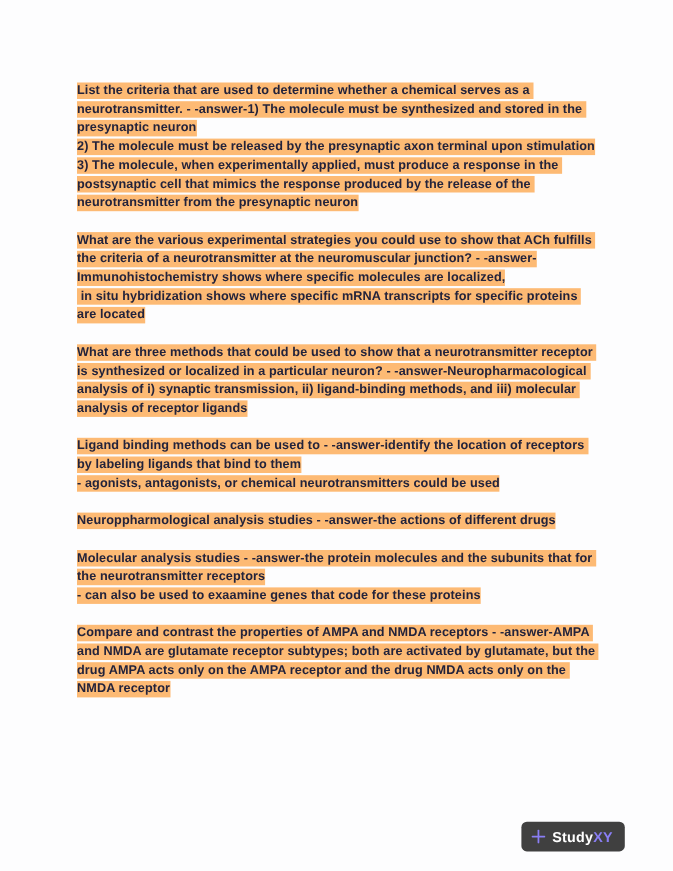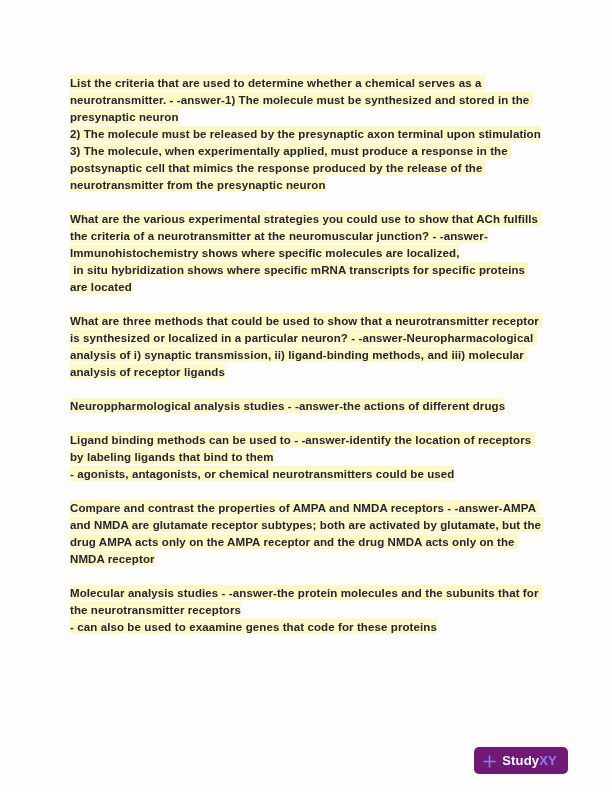--- a/index.html
+++ b/index.html
@@ -25,32 +25,32 @@
     color: #23233b;
     font-size: 11.5px;
     font-weight: 600;
     line-height: 17px;
     letter-spacing: 0.1px;
   }
   .para {
     margin: 0 0 17px 0;
   }
   .hl {
-    background: #fef9c3;
+    background: #fdba74;
     white-space: pre-wrap;
     -webkit-box-decoration-break: clone;
     box-decoration-break: clone;
     padding: 1.5px 0;
   }
   .brand-badge {
     position: absolute;
     right: 44px;
     bottom: 18px;
     height: 27px;
-    background: #701a75;
+    background: #404040;
     border-radius: 5px;
     display: flex;
     align-items: center;
     gap: 6px;
     padding: 0 11px 0 9px;
     cursor: pointer;
   }
   .brand-badge .plus-icon {
     width: 13px;
     height: 13px;
@@ -71,26 +71,26 @@
 
 <div class="page">
 
   <main class="content">
     <p class="para"><span class="hl">List the criteria that are used to determine whether a chemical serves as a neurotransmitter. - -answer-1) The molecule must be synthesized and stored in the presynaptic neuron
 2) The molecule must be released by the presynaptic axon terminal upon stimulation
 3) The molecule, when experimentally applied, must produce a response in the postsynaptic cell that mimics the response produced by the release of the neurotransmitter from the presynaptic neuron</span></p>
     <p class="para"><span class="hl">What are the various experimental strategies you could use to show that ACh fulfills the criteria of a neurotransmitter at the neuromuscular junction? - -answer-Immunohistochemistry shows where specific molecules are localized,
  in situ hybridization shows where specific mRNA transcripts for specific proteins are located</span></p>
     <p class="para"><span class="hl">What are three methods that could be used to show that a neurotransmitter receptor is synthesized or localized in a particular neuron? - -answer-Neuropharmacological analysis of i) synaptic transmission, ii) ligand-binding methods, and iii) molecular analysis of receptor ligands</span></p>
-    <p class="para"><span class="hl">Neuroppharmological analysis studies - -answer-the actions of different drugs</span></p>
     <p class="para"><span class="hl">Ligand binding methods can be used to - -answer-identify the location of receptors by labeling ligands that bind to them
 - agonists, antagonists, or chemical neurotransmitters could be used</span></p>
-    <p class="para"><span class="hl">Compare and contrast the properties of AMPA and NMDA receptors - -answer-AMPA and NMDA are glutamate receptor subtypes; both are activated by glutamate, but the drug AMPA acts only on the AMPA receptor and the drug NMDA acts only on the NMDA receptor</span></p>
+    <p class="para"><span class="hl">Neuroppharmological analysis studies - -answer-the actions of different drugs</span></p>
     <p class="para"><span class="hl">Molecular analysis studies - -answer-the protein molecules and the subunits that for the neurotransmitter receptors
 - can also be used to exaamine genes that code for these proteins</span></p>
+    <p class="para"><span class="hl">Compare and contrast the properties of AMPA and NMDA receptors - -answer-AMPA and NMDA are glutamate receptor subtypes; both are activated by glutamate, but the drug AMPA acts only on the AMPA receptor and the drug NMDA acts only on the NMDA receptor</span></p>
   </main>
 
   <div class="brand-badge">
     <span class="plus-icon">
       <svg width="13" height="13" viewBox="0 0 13 13" xmlns="http://www.w3.org/2000/svg">
         <line x1="6.5" y1="1" x2="6.5" y2="12" stroke="#8a7ef5" stroke-width="1.6" stroke-linecap="round"></line>
         <line x1="1" y1="6.5" x2="12" y2="6.5" stroke="#8a7ef5" stroke-width="1.6" stroke-linecap="round"></line>
       </svg>
     </span>
     <span class="brand-name"><span class="primary">Study</span><span class="secondary">XY</span></span>

